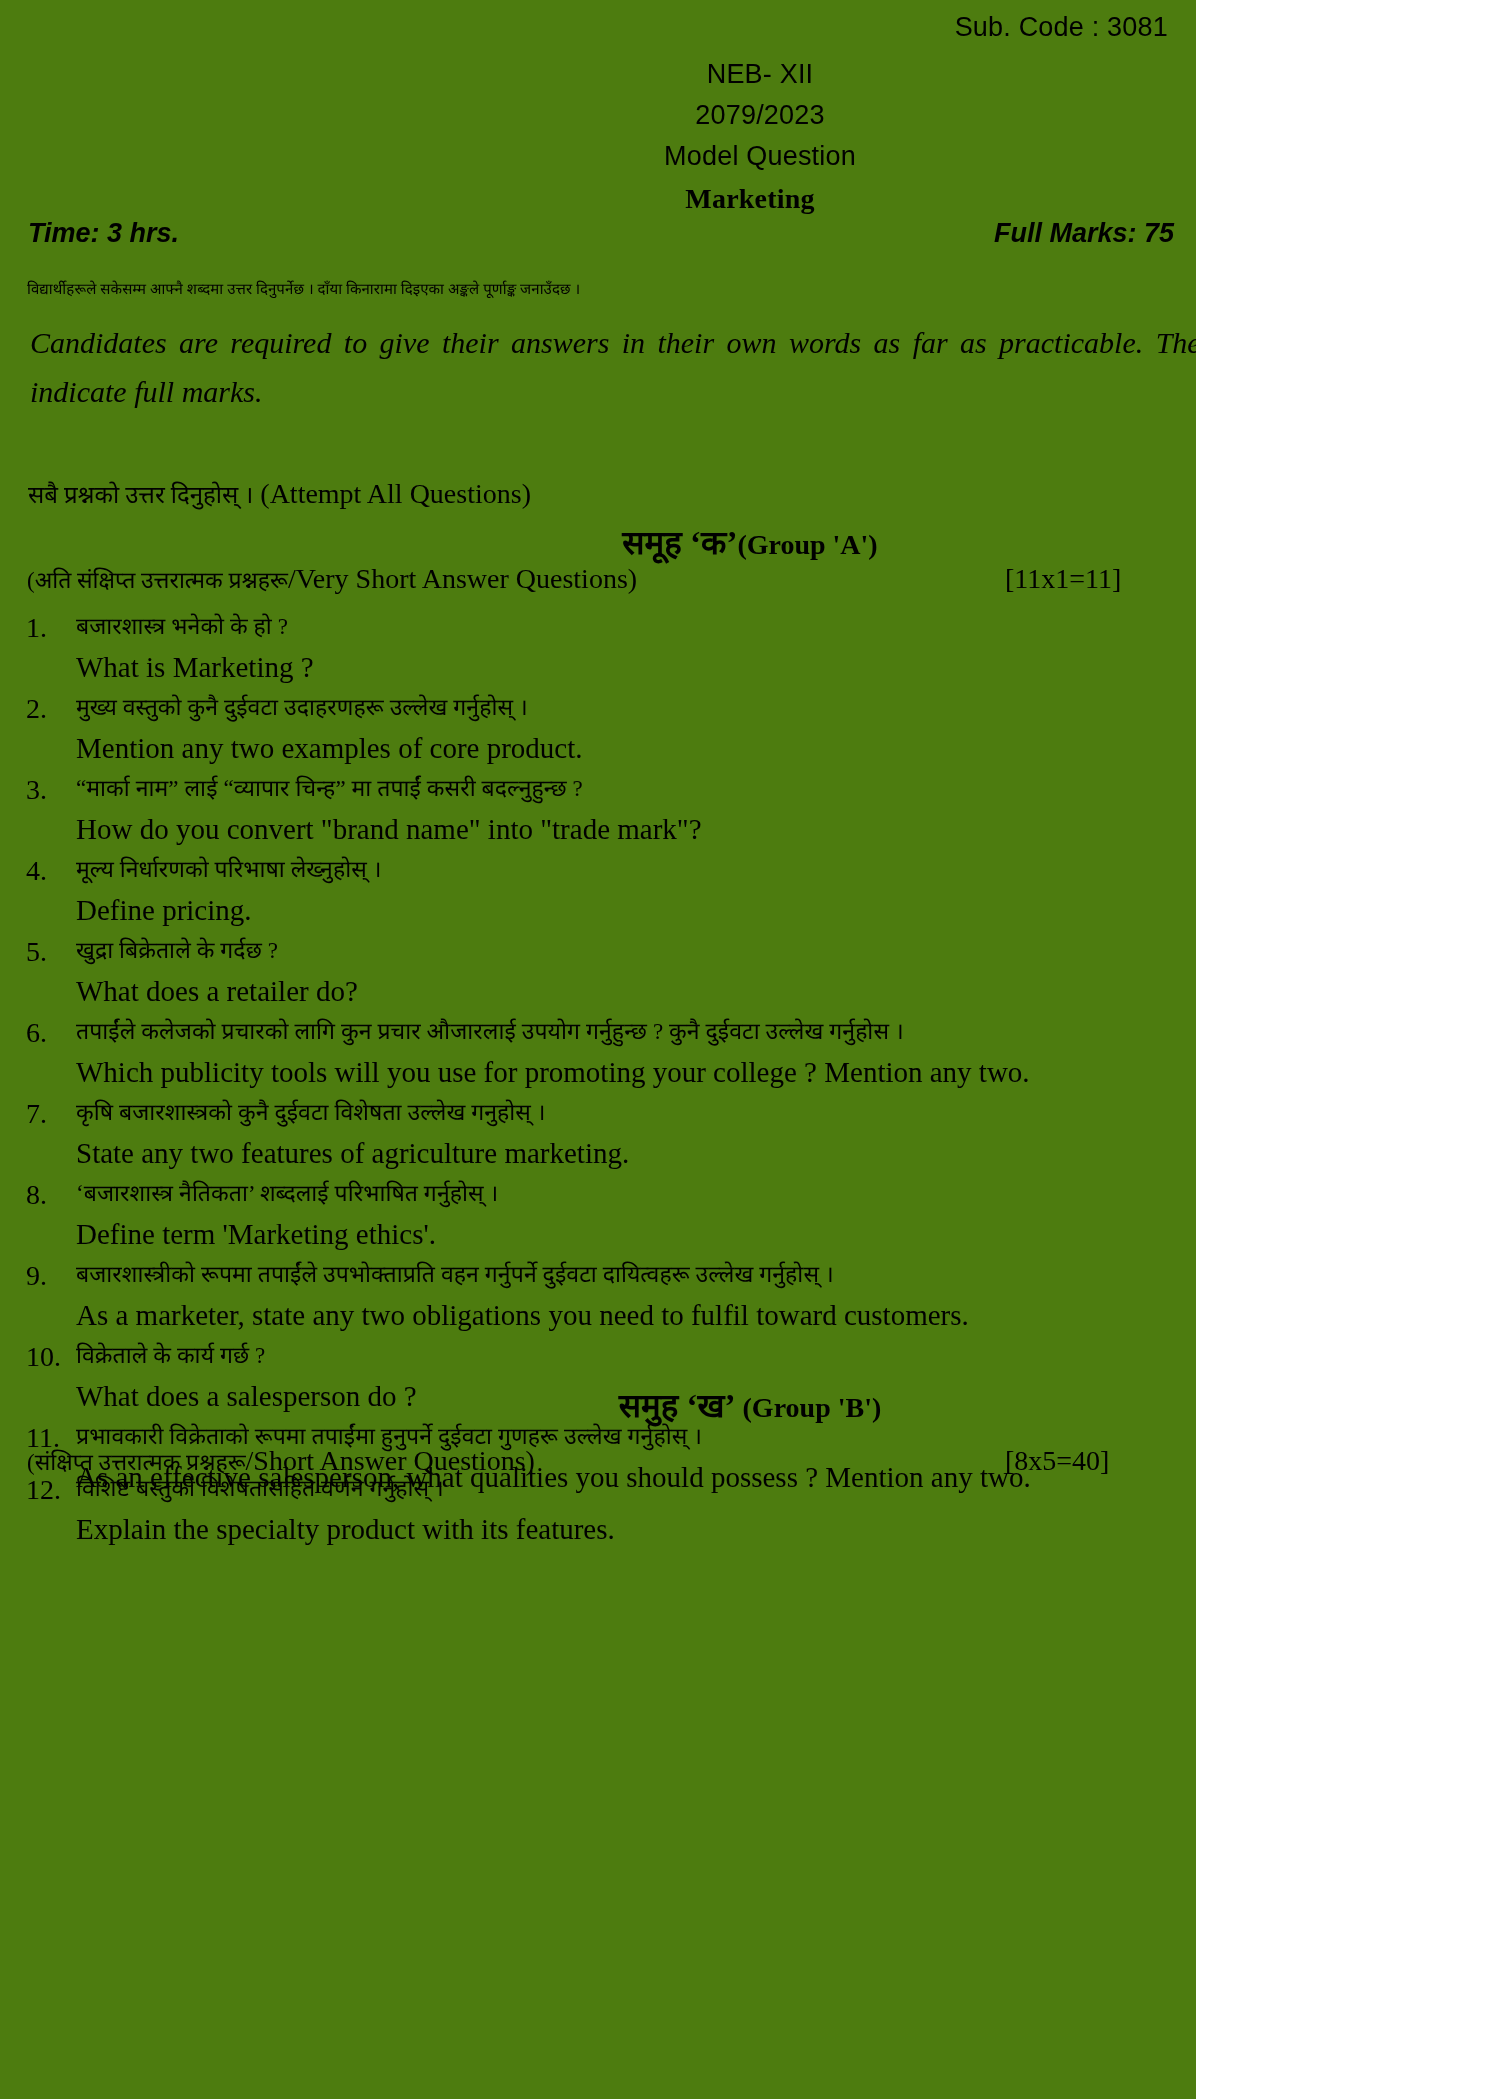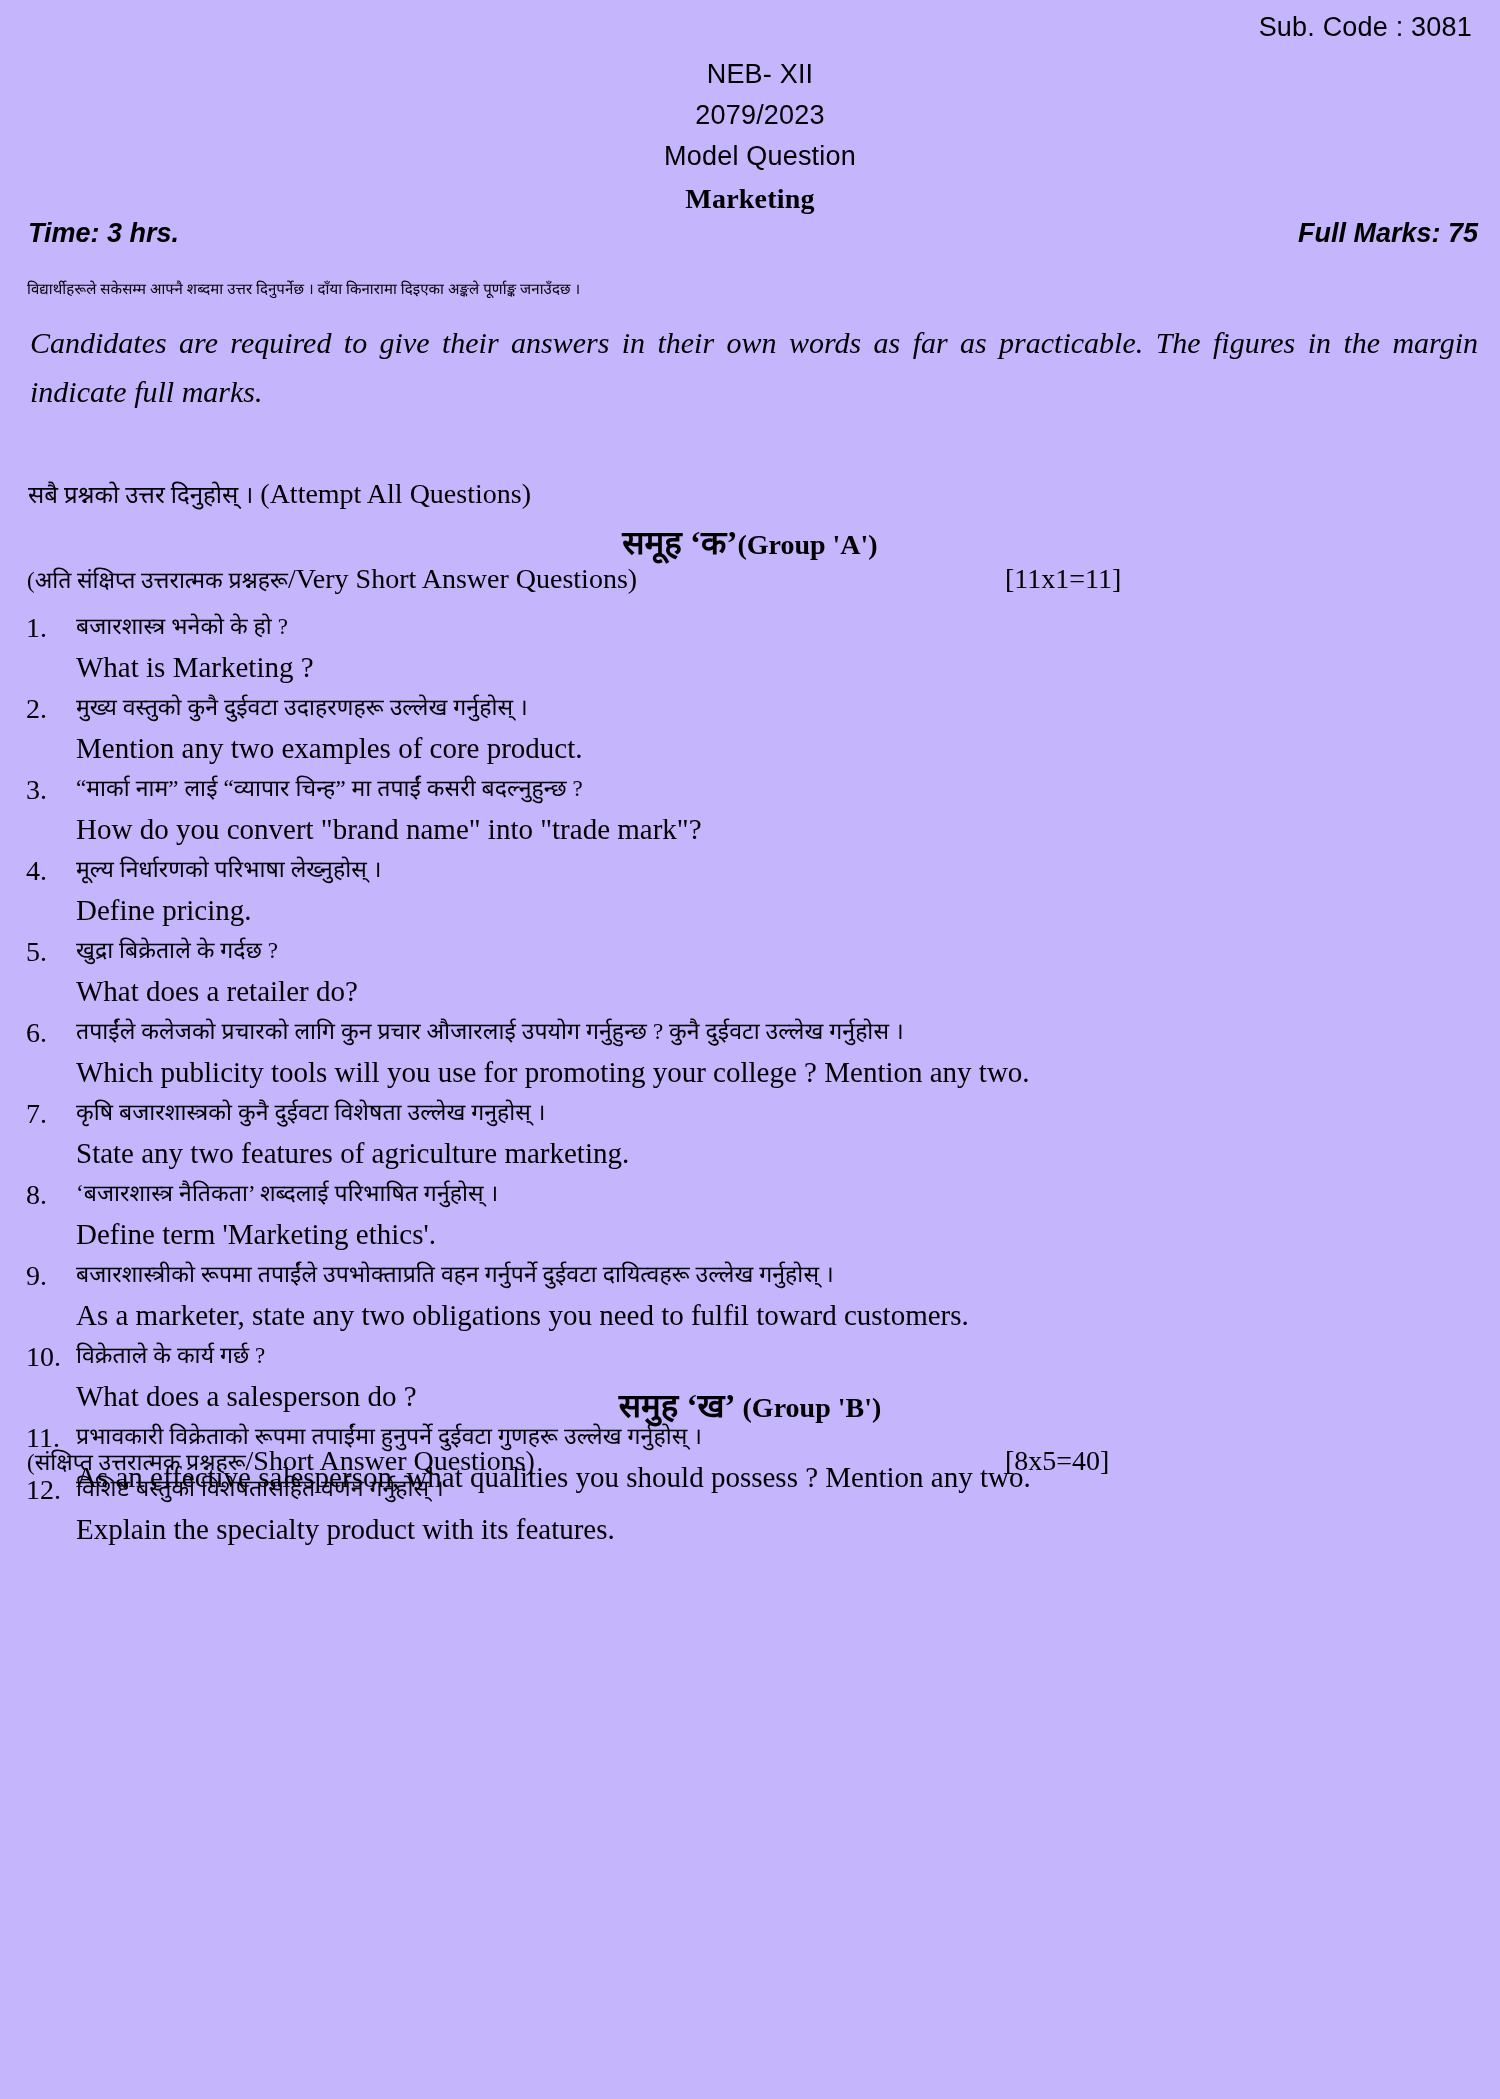--- a/index.html
+++ b/index.html
@@ -2,23 +2,23 @@
 <html><head>
 <meta charset="utf-8">
 <style>
   html, body {
     margin: 0;
     padding: 0;
     background: #ffffff;
   }
   .page {
     position: relative;
-    width: 1500px;
+    width: 1196px;
     height: 2099px;
-    background: #c4b5fd;
+    background: #4d7c0f;
     color: #000000;
     font-family: "Liberation Serif", "DejaVu Serif", serif;
     overflow: hidden;
     box-sizing: border-box;
   }
 
   
   .subcode {
     position: absolute;
     top: 12px;

